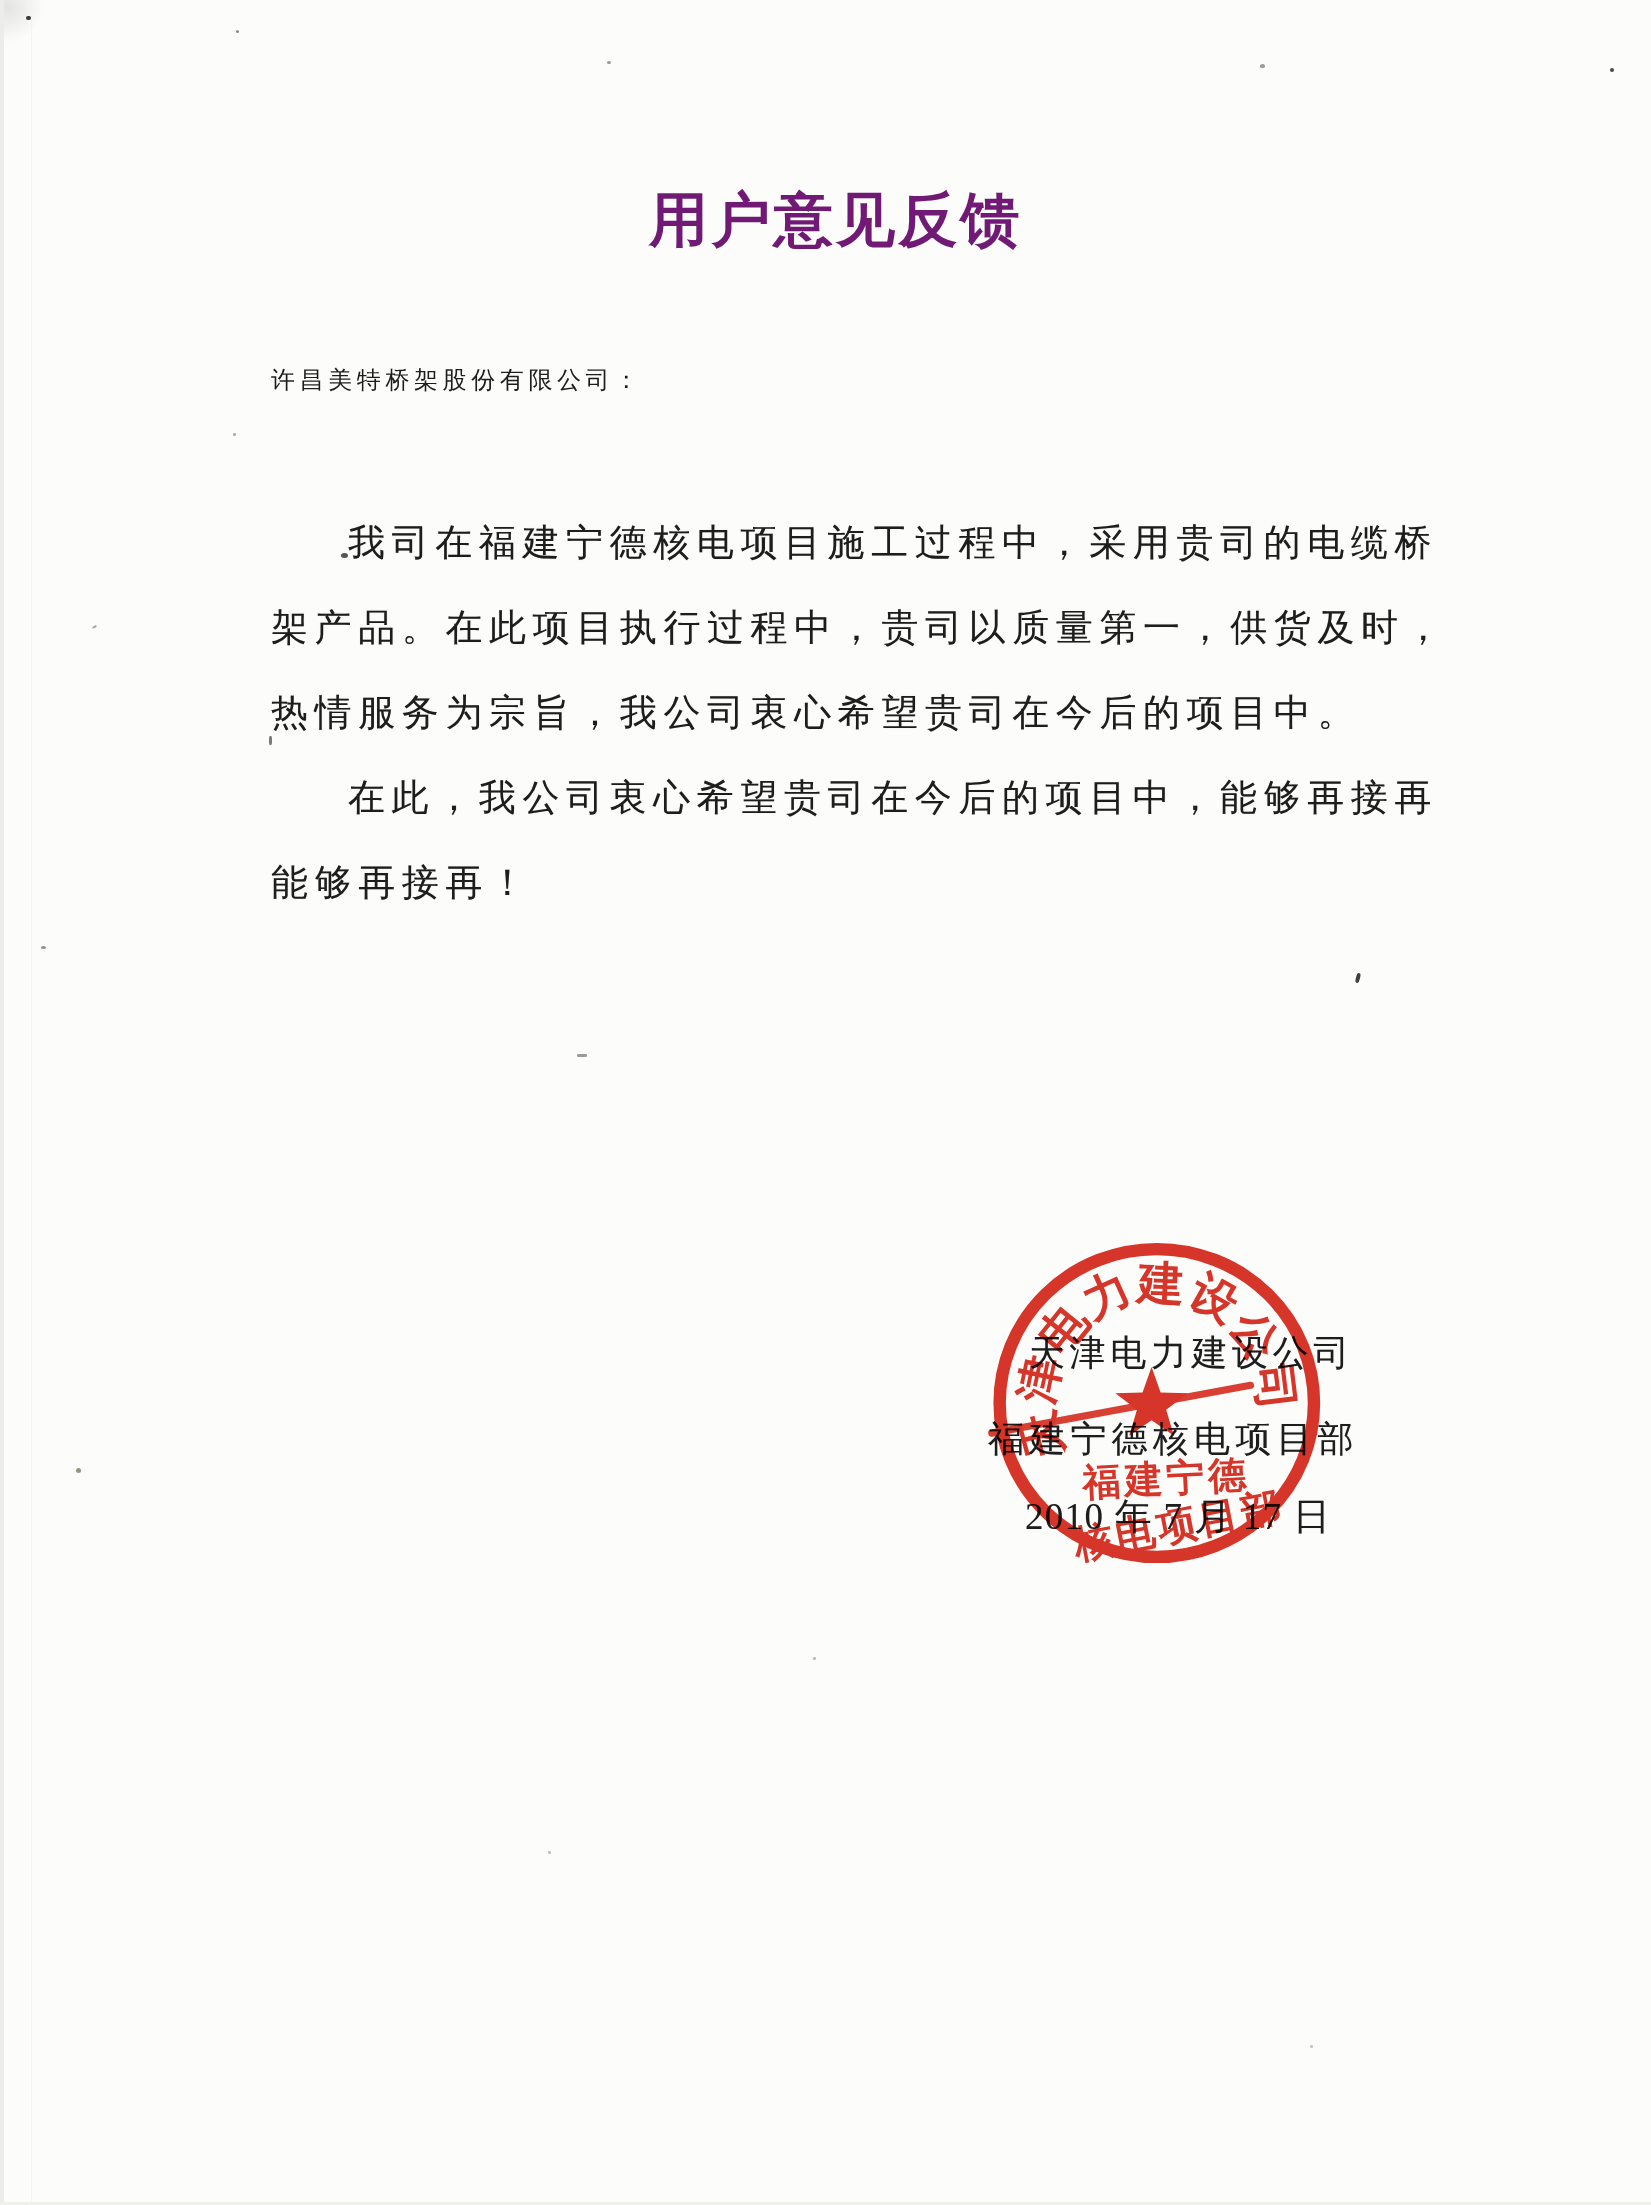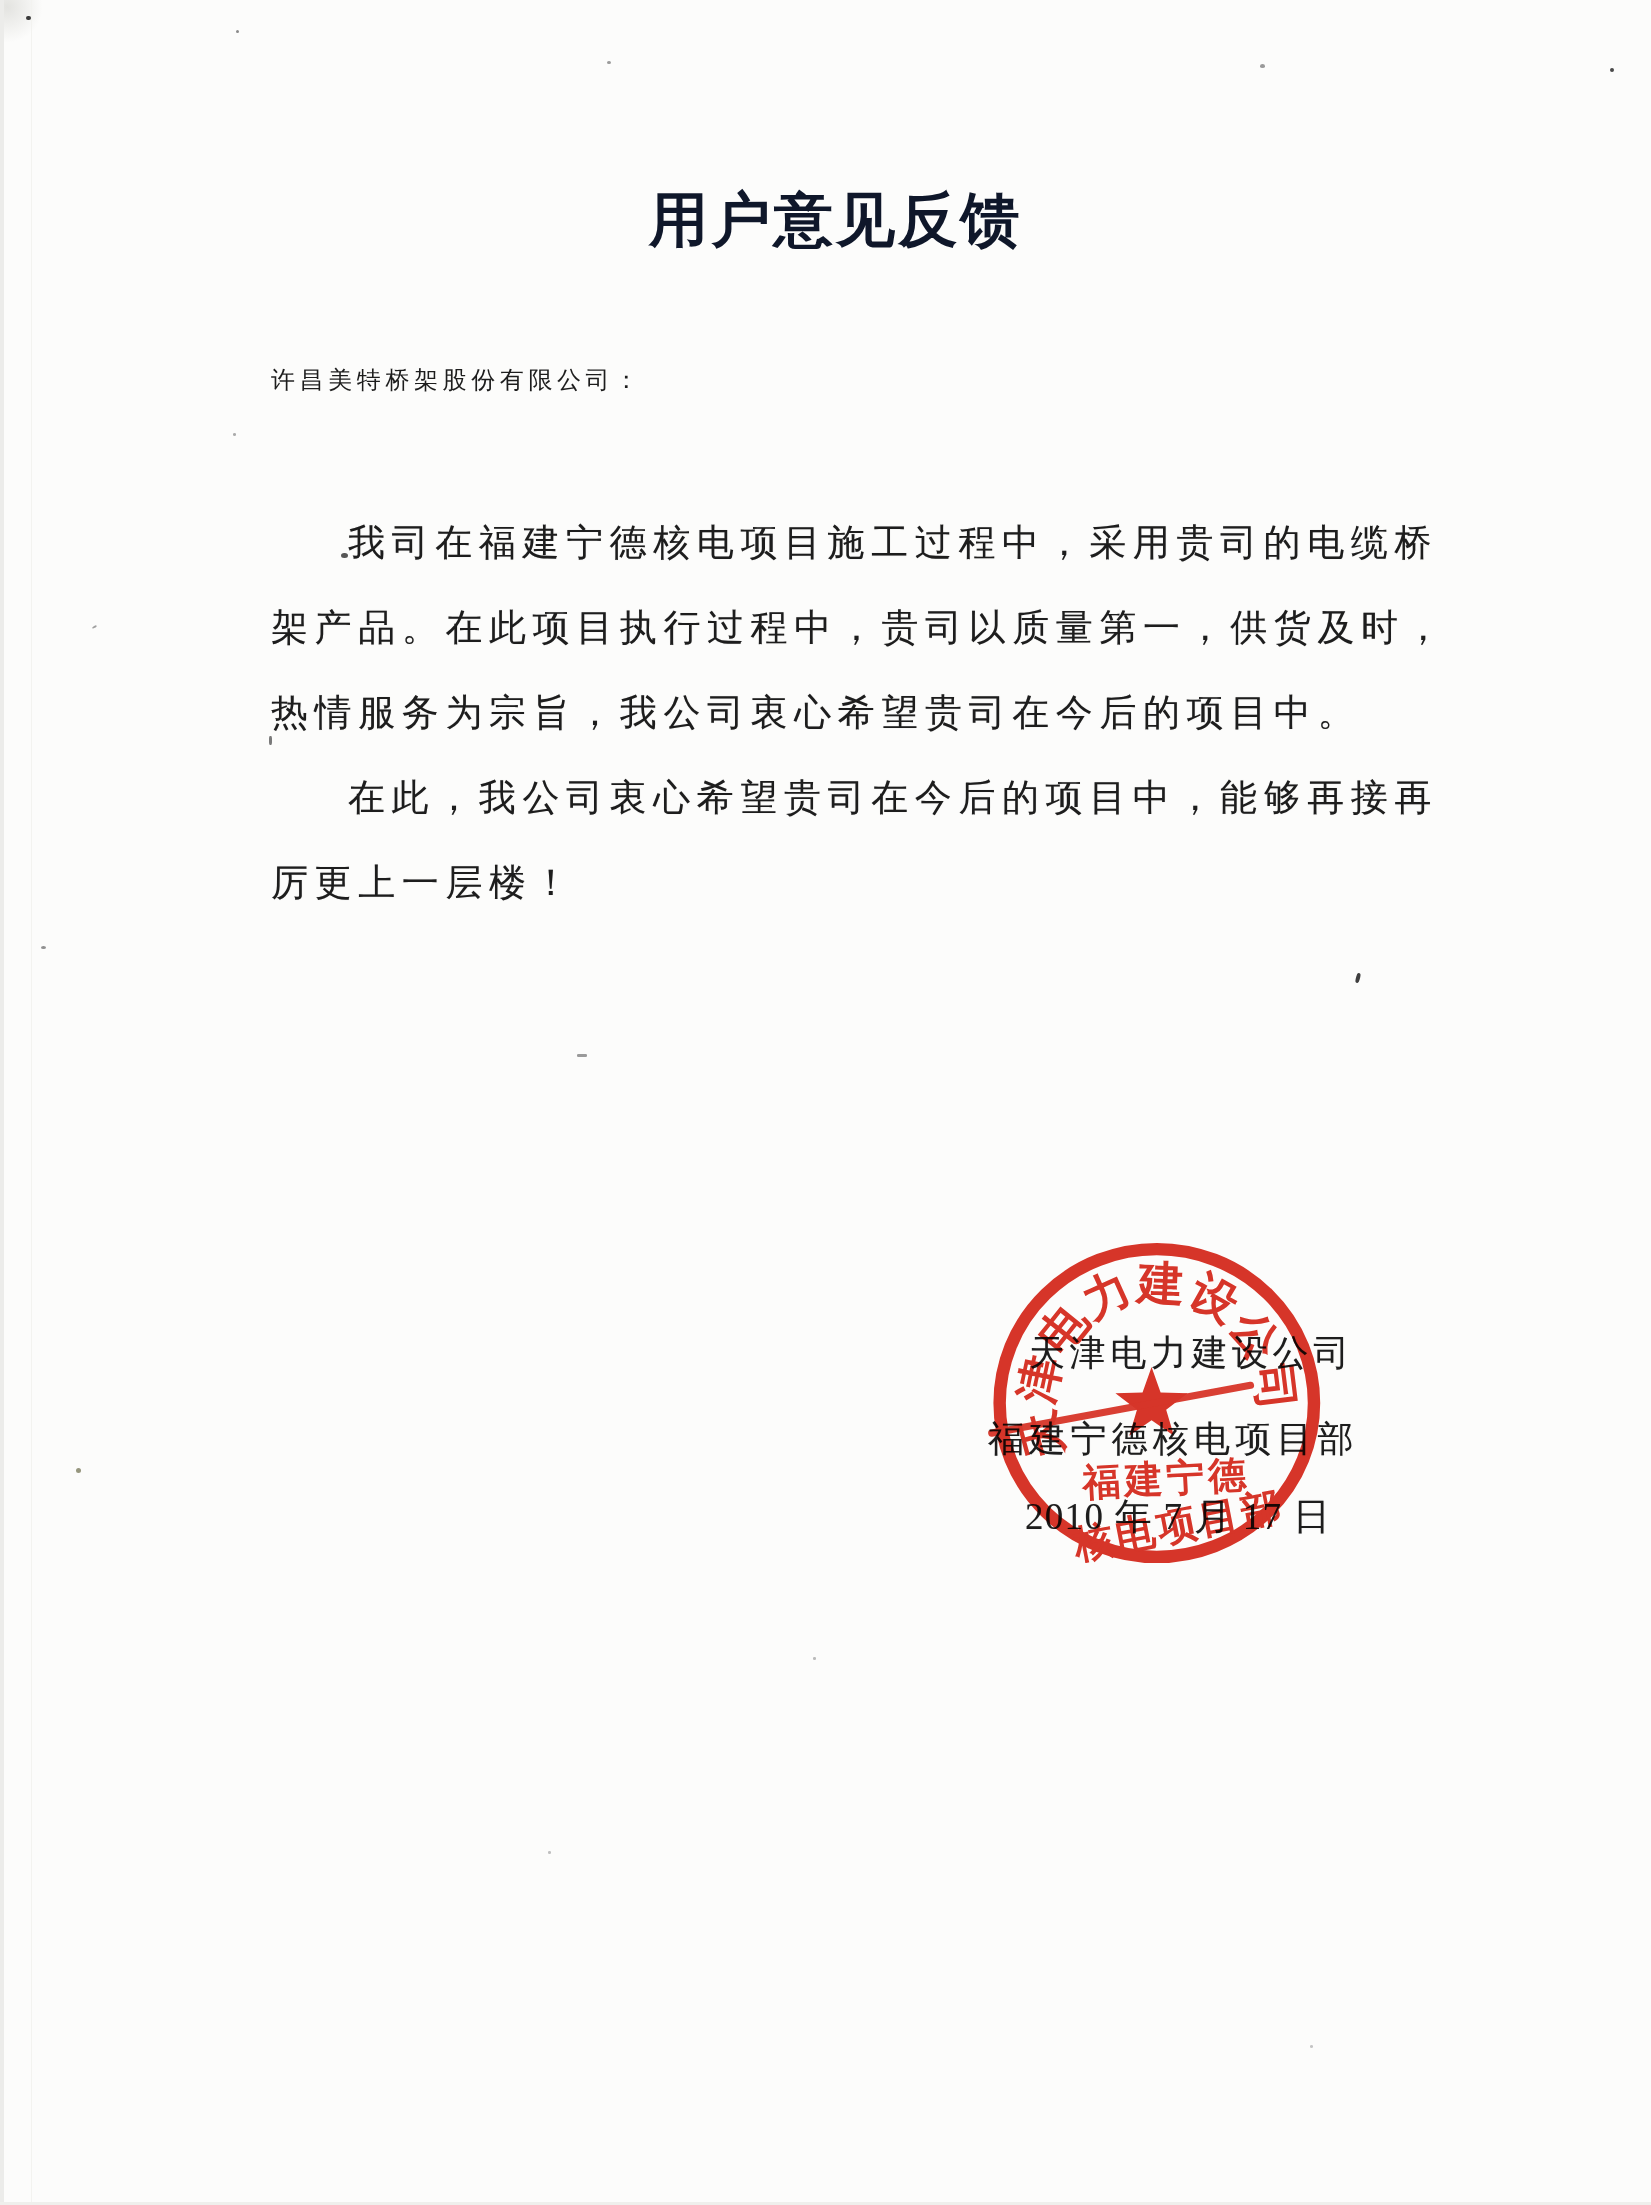--- a/index.html
+++ b/index.html
@@ -12,21 +12,21 @@
   
   .edge-left   { position:absolute; left:0; top:0; width:3.9px; height:100%; background:#ececе9; background:#ececea; }
   .edge-line   { position:absolute; left:31px; top:0; width:1.3px; height:100%; background:#f3f3f0; }
   .edge-bottom { position:absolute; left:0; bottom:0; width:100%; height:3.3px; background:#efefec; }
   .corner-smudge { position:absolute; left:-29.5px; top:-29.5px; width:72px; height:72px; border-radius:50%;
     background:radial-gradient(circle, #e3e3e0 0%, rgba(250,250,248,0) 70%); }
 
   .title {
     position:absolute; left:272px; top:181px; width:1128px; margin:0;
     text-align:center; font-size:59px; font-weight:bold; letter-spacing:3.3px;
-    color:#0f172a;
+    color:#701a75;
   }
   .salutation {
     position:absolute; left:271px; top:364px;
     font-size:24px; letter-spacing:4.6px;
   }
   .letter-body {
     position:absolute; left:271px; top:500px; width:1167px;
     font-size:37px; letter-spacing:6.6px; line-height:85px;
     text-shadow:0 0 0.7px rgba(20,20,20,.35);
   }
@@ -62,21 +62,21 @@
 
   <h1 class="title">用户意见反馈</h1>
 
   <div class="salutation">许昌美特桥架股份有限公司：</div>
 
   <div class="letter-body">
     <div class="line indent">我司在福建宁德核电项目施工过程中，采用贵司的电缆桥</div>
     <div class="line">架产品。在此项目执行过程中，贵司以质量第一，供货及时，</div>
     <div class="line">热情服务为宗旨，我公司衷心希望贵司在今后的项目中。</div>
     <div class="line indent">在此，我公司衷心希望贵司在今后的项目中，能够再接再</div>
-    <div class="line">厉更上一层楼！</div>
+    <div class="line">能够再接再！</div>
   </div>
 
   <div class="sig sig-company">天津电力建设公司</div>
   <div class="sig sig-dept">福建宁德核电项目部</div>
   <div class="sig sig-date">2010 年 7 月 17 日</div>
 
   <div class="stamp">
     <svg viewBox="0 0 520 510" width="341" height="334" xmlns="http://www.w3.org/2000/svg">
       <ellipse cx="262" cy="255" rx="240" ry="235" fill="none" stroke="#d7281b" stroke-width="19"></ellipse>
       <path id="sealArc" d="M 125.2 334 A 158 158 0 1 1 418.4 277" fill="none"></path>

